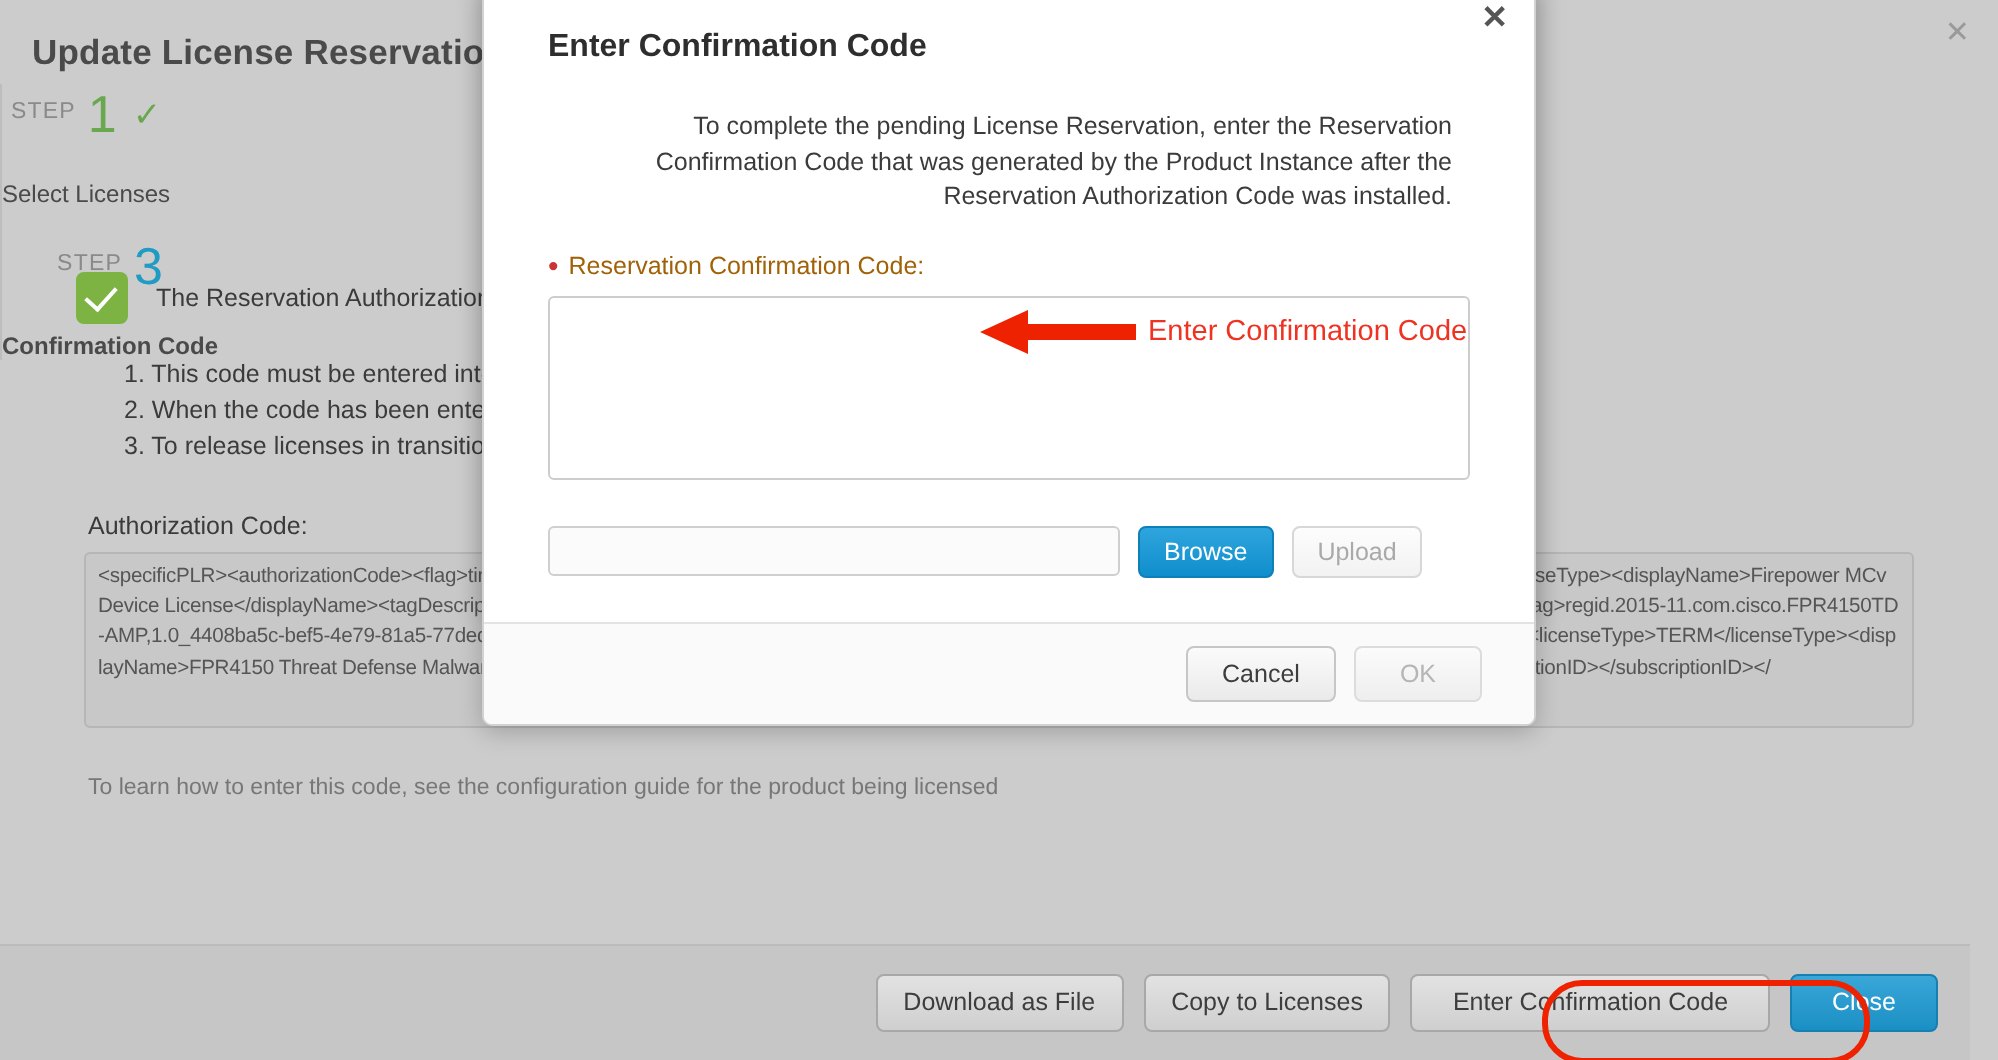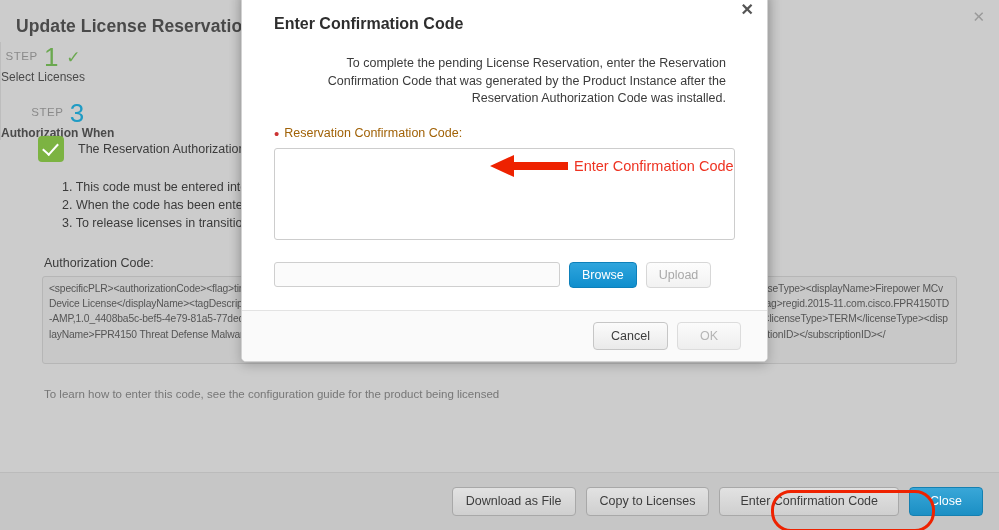--- a/index.html
+++ b/index.html
@@ -87,21 +87,21 @@
   }
   .step-num.done { color: #6aa84f; }
   .step-num.active { color: #1f9bc4; }
   .step-check {
     color: #6aa84f;
     font-size: 17px;
     line-height: 1;
     margin-left: 2px;
   }
   .step-label {
-    margin-top: 0;
+    margin-top: 20px;
     font-size: 12px;
     color: #4a4a4a;
   }
   .step-label.bold { font-weight: bold; }
 
   
   #bg-body {
     position: absolute;
     left: 0; right: 0;
     top: 120px;
@@ -175,21 +175,21 @@
   #learn-text {
     padding-left: 44px;
     margin-top: 24px;
     font-size: 11.5px;
     color: #777777;
   }
 
   
   #bg-footer {
     position: absolute;
-    left: 0; right: 0; bottom: 0;
+    left: 0; right: 14px; bottom: 0;
     height: 58px;
     border-top: 1px solid #bbbbbb;
     background: #c6c6c6;
     display: flex;
     align-items: center;
     justify-content: flex-end;
     padding-right: 16px;
     gap: 10px;
     box-sizing: border-box;
   }
@@ -410,21 +410,21 @@
     <div class="step-cell">
       <div class="step-top">
         <span class="step-word" style="visibility:hidden">STEP</span>
       </div>
     </div>
     <div class="step-cell">
       <div class="step-top">
         <span class="step-word">STEP</span>
         <span class="step-num active">3</span>
       </div>
-      <div class="step-label bold">Authorization When</div>
+      <div class="step-label bold">Confirmation Code</div>
     </div>
   </div>
 
   <div id="bg-body">
     <div id="notice-row">
       <div id="notice-check"></div>
       <div id="notice-text">The Reservation Authorization Code</div>
     </div>
 
     <ul id="instr-list">

